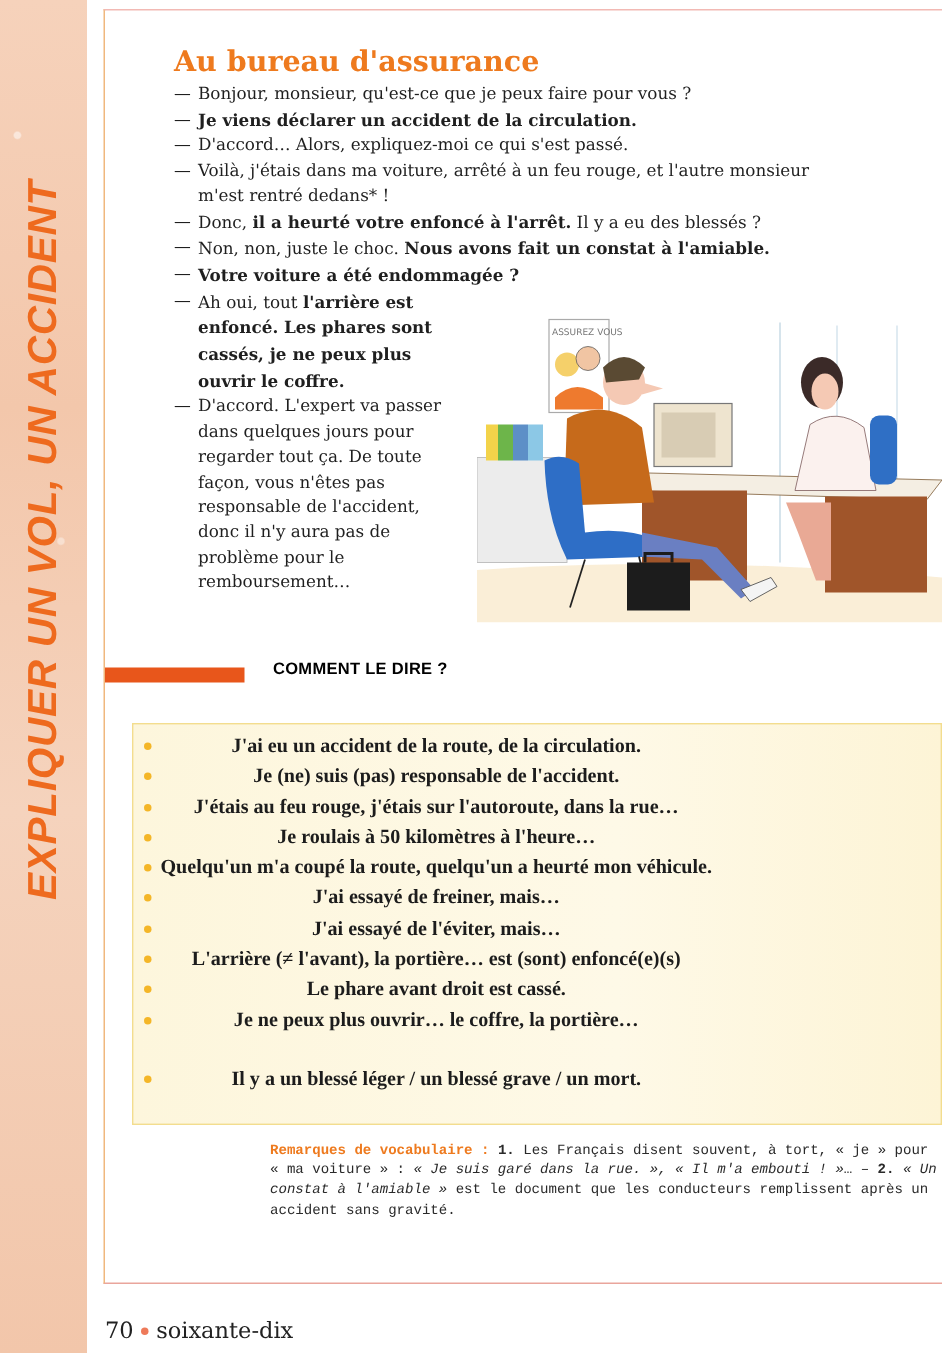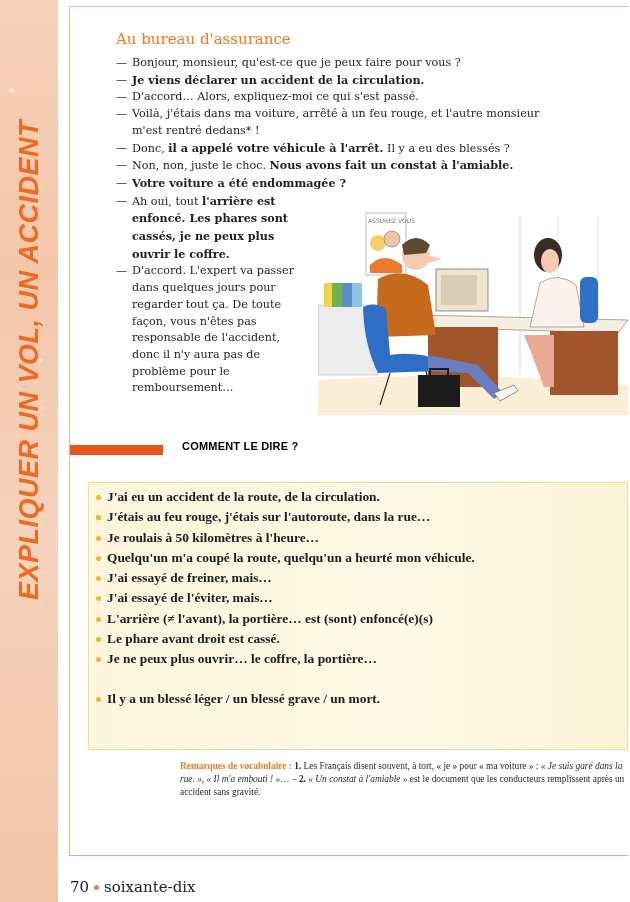--- a/index.html
+++ b/index.html
@@ -27,22 +27,22 @@
     }
     .frame {
       position: absolute; left: 69px; top: 6px; width: 559px; height: 850px;
       border-left: 1.5px solid #f0b87e;
       border-top: 1.5px solid #f2b9b4;
       border-bottom: 1.5px solid #e9a59c;
       box-sizing: border-box;
     }
     .dialog-title {
       position: absolute; left: 116px; top: 30px;
-      font-family: "DejaVu Serif", serif; font-weight: normal;
-      font-size: 15px; color: #ee7a1e;
+      font-family: "DejaVu Serif", serif; font-weight: bold;
+      font-size: 19px; color: #ee7a1e;
     }
     .dialog { position: absolute; left: 116px; top: 55px; width: 430px; font-size: 11.2px; line-height: 16.7px; }
     .line { position: relative; padding-left: 16px; white-space: nowrap; }
     .line .dash { position: absolute; left: 0; top: 0; }
     .line.wrap { white-space: normal; }
     .narrow { width: 165px; white-space: normal; }
     .b { font-weight: bold; }
     .illus { position: absolute; left: 318px; top: 205px; width: 310px; height: 210px; }
     .section-bar {
       position: absolute; left: 70px; top: 445px; width: 93px; height: 10px;
@@ -52,27 +52,27 @@
       position: absolute; left: 182px; top: 440px;
       font-family: Liberation Sans, sans-serif; font-weight: bold;
       font-size: 11px; color: #000000; letter-spacing: 0.2px;
     }
     .phrase-box {
       position: absolute; left: 88px; top: 482px; width: 540px; height: 268px;
       background: linear-gradient(90deg, #fdf6dc 0%, #fef9e7 60%, #fdf4d6 100%);
       border: 1px solid #f3dd8e;
       box-sizing: border-box;
     }
-    .phrase-list { position: absolute; left: 96px; top: 487px; font-family: "Liberation Serif", serif; font-weight: bold; font-size: 13.4px; line-height: 20.3px; color: #1c1c1c; }
+    .phrase-list { position: absolute; left: 96px; top: 487px; font-family: "Liberation Serif", serif; font-weight: bold; font-size: 13.4px; line-height: 20.3px; color: #1c1c1c; text-align: center; }
     .phrase { position: relative; padding-left: 11px; white-space: nowrap; }
     .phrase .dot { position: absolute; left: 0; top: 8px; width: 5px; height: 5px; border-radius: 50%; background: #f4b627; }
     .phrase.gap { margin-top: 19px; }
     .remarks {
       position: absolute; left: 180px; top: 760px; width: 448px;
-      font-family: Liberation Serif, serif; font-size: 9.4px; line-height: 13.2px; color: #2a2a2a;
+      font-family: Liberation Mono, monospace; font-size: 9.4px; line-height: 13.2px; color: #2a2a2a;
     }
     .remarks .label { color: #ee7a1e; font-weight: bold; }
     .remarks i { font-style: italic; }
     .footer {
       position: absolute; left: 70px; top: 878px;
       font-family: "DejaVu Serif", serif; font-size: 15px; color: #222;
     }
     .footer .fdot { display: inline-block; width: 5px; height: 5px; border-radius: 50%; background: #ee7a5a; margin: 0 5px 2px 5px; vertical-align: middle; }
   </style>
 </head>
@@ -84,21 +84,21 @@
 
 <div class="frame"></div>
 
 <div class="dialog-title">Au bureau d'assurance</div>
 
 <div class="dialog" id="dialog">
     <div class="line"><span class="dash">—</span><span>Bonjour, monsieur, qu'est-ce que je peux faire pour vous ?</span></div>
     <div class="line"><span class="dash">—</span><span class="b">Je viens déclarer un accident de la circulation.</span></div>
     <div class="line"><span class="dash">—</span><span>D'accord… Alors, expliquez-moi ce qui s'est passé.</span></div>
     <div class="line wrap"><span class="dash">—</span><span>Voilà, j'étais dans ma voiture, arrêté à un feu rouge, et l'autre monsieur m'est rentré dedans* !</span></div>
-    <div class="line"><span class="dash">—</span><span>Donc, </span><span class="b">il a appelé votre véhicule à l'arrêt.</span><span> Il y a eu des blessés ?</span></div>
+    <div class="line"><span class="dash">—</span><span>Donc, </span><span class="b">il a heurté votre enfoncé à l'arrêt.</span><span> Il y a eu des blessés ?</span></div>
     <div class="line"><span class="dash">—</span><span>Non, non, juste le choc. </span><span class="b">Nous avons fait un constat à l'amiable.</span></div>
     <div class="line"><span class="dash">—</span><span class="b">Votre voiture a été endommagée ?</span></div>
     <div class="line narrow"><span class="dash">—</span><span>Ah oui, tout </span><span class="b">l'arrière est enfoncé. Les phares sont cassés, je ne peux plus ouvrir le coffre.</span></div>
     <div class="line narrow"><span class="dash">—</span><span>D'accord. L'expert va passer dans quelques jours pour regarder tout ça. De toute façon, vous n'êtes pas responsable de l'accident, donc il n'y aura pas de problème pour le remboursement…</span></div>
   </div>
 
 <svg class="illus" viewBox="0 0 310 210">
 
   <g>
     <rect x="48" y="8" width="40" height="62" fill="#fff" stroke="#aaa" stroke-width="0.8"></rect>
@@ -148,21 +148,21 @@
   <rect x="100" y="170" width="42" height="32" fill="#1c1c1c"></rect>
   <path d="M112 170 L112 164 L130 164 L130 170" fill="none" stroke="#1c1c1c" stroke-width="2"></path>
 </svg>
 
 <div class="section-bar"></div>
 <div class="section-title">COMMENT LE DIRE ?</div>
 
 <div class="phrase-box"></div>
 <div class="phrase-list" id="phrases">
     <div class="phrase"><span class="dot"></span><span>J'ai eu un accident de la route, de la circulation.</span></div>
-    <div class="phrase"><span class="dot"></span></div>
+    <div class="phrase"><span class="dot"></span><span>Je (ne) suis (pas) responsable de l'accident.</span></div>
     <div class="phrase"><span class="dot"></span><span>J'étais au feu rouge, j'étais sur l'autoroute, dans la rue…</span></div>
     <div class="phrase"><span class="dot"></span><span>Je roulais à 50 kilomètres à l'heure…</span></div>
     <div class="phrase"><span class="dot"></span><span>Quelqu'un m'a coupé la route, quelqu'un a heurté mon véhicule.</span></div>
     <div class="phrase"><span class="dot"></span><span>J'ai essayé de freiner, mais…</span></div>
     <div class="phrase"><span class="dot"></span><span>J'ai essayé de l'éviter, mais…</span></div>
     <div class="phrase"><span class="dot"></span><span>L'arrière (≠ l'avant), la portière… est (sont) enfoncé(e)(s)</span></div>
     <div class="phrase"><span class="dot"></span><span>Le phare avant droit est cassé.</span></div>
     <div class="phrase"><span class="dot"></span><span>Je ne peux plus ouvrir… le coffre, la portière…</span></div>
     <div class="phrase gap"><span class="dot"></span><span>Il y a un blessé léger / un blessé grave / un mort.</span></div>
   </div>

